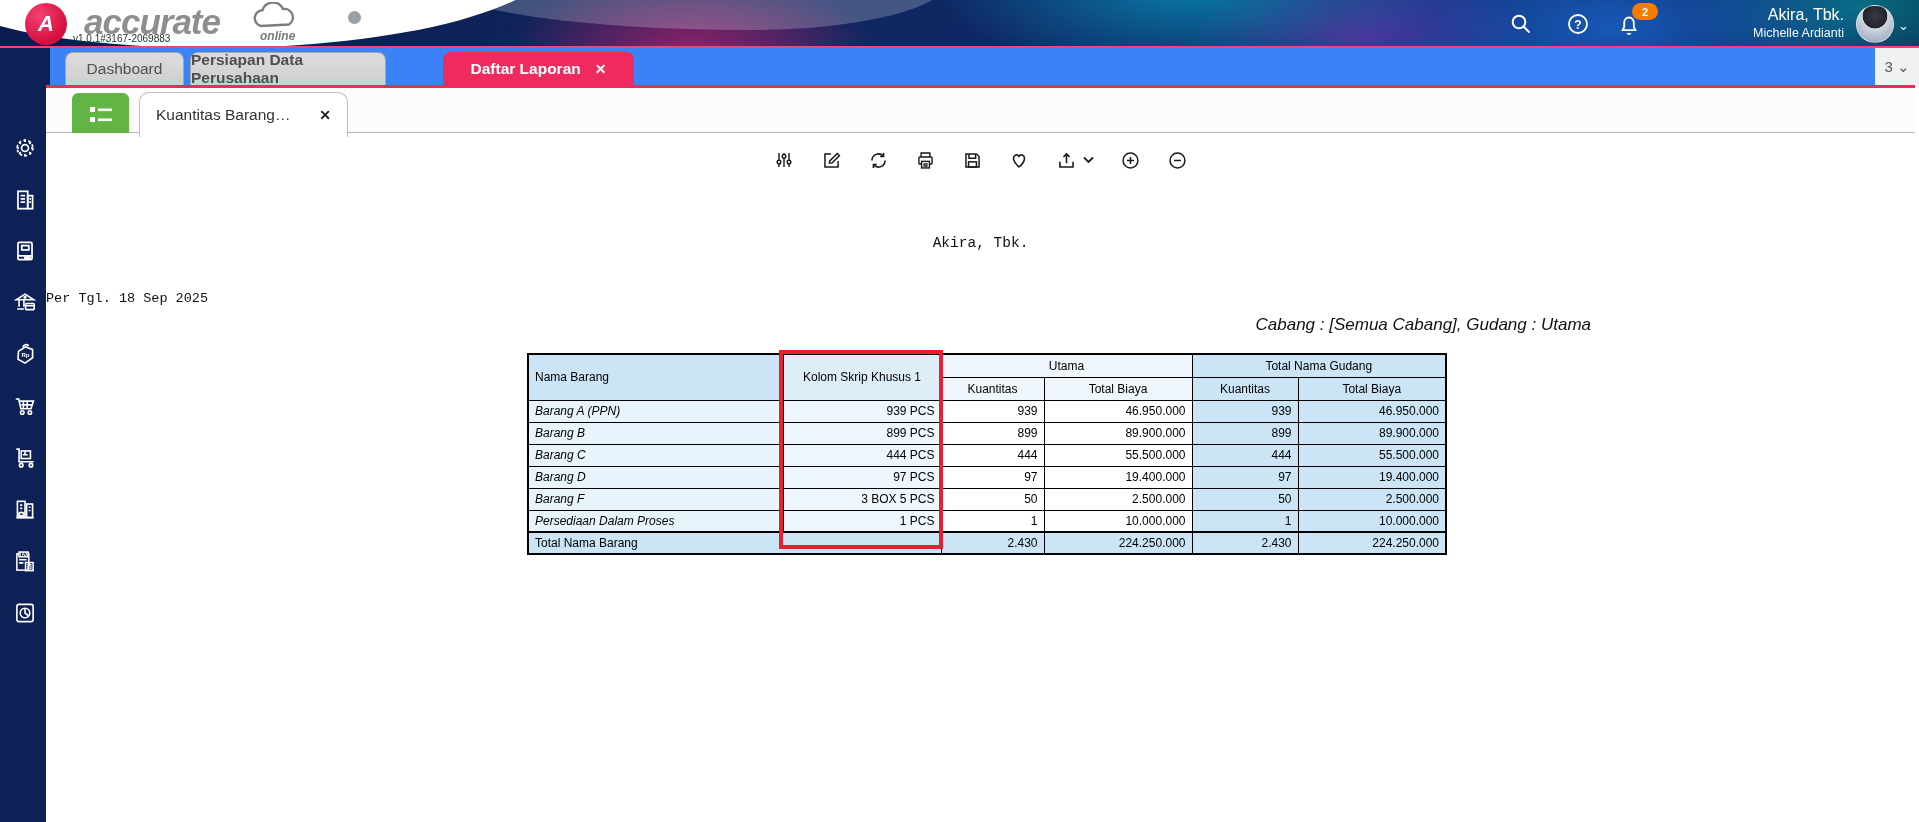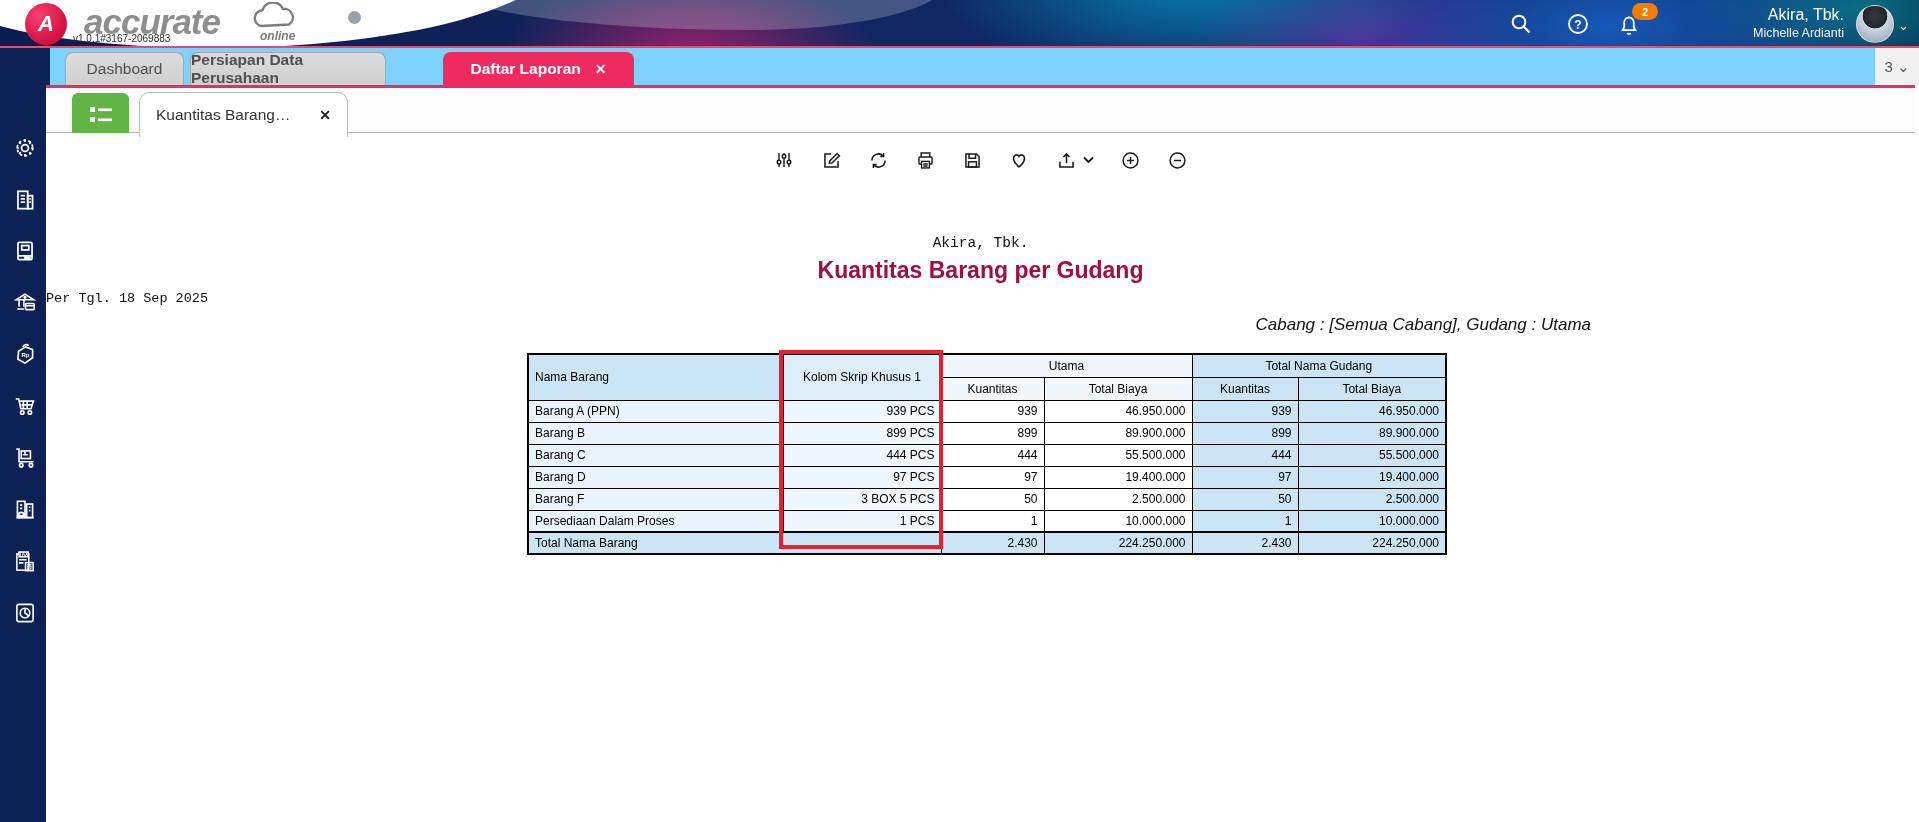--- a/index.html
+++ b/index.html
@@ -43,21 +43,21 @@
     display:flex; align-items:center; justify-content:center; padding:0 6px; }
   .hdr-user-text { position:absolute; right:75px; top:4px; text-align:right; color:#fff; }
   .hdr-user-text .company { font-size:16px; line-height:21px; }
   .hdr-user-text .name { font-size:12.5px; line-height:16px; opacity:.95; }
   .hdr-avatar { position:absolute; left:1856px; top:5px; width:38px; height:38px; border-radius:50%;
     background:radial-gradient(circle at 50% 28%, #3a3a44 0%, #23232b 38%, #cfd6de 40%, #aebacb 70%, #8d9cb5 100%);
     border:1px solid rgba(255,255,255,.6); cursor:pointer; }
   .hdr-chevron { position:absolute; left:1898px; top:18px; color:#fff; font-size:13px; cursor:pointer; }
 
   
-  .tab-bar { position:absolute; left:0; top:48px; width:1919px; height:37px; background:#7dd3fc; }
+  .tab-bar { position:absolute; left:0; top:48px; width:1919px; height:37px; background:#3b82f6; }
   .main-tab { position:absolute; bottom:0; height:33px; border-radius:8px 8px 0 0;
     border:1px solid #a6a6a6; border-bottom:none;
     background:linear-gradient(#dcdcdc,#cfcfcf); color:#4f4f4f; font-size:15.5px;
     display:flex; align-items:center; justify-content:center; cursor:pointer; }
   .main-tab.t0 { left:65px;  width:119px; }
   .main-tab.t1 { left:190px; width:196px;font-weight:bold; }
   .main-tab.active { left:443px; width:191px; background:#ee2a5f; border-color:#ee2a5f;
     color:#fff; font-weight:bold; }
   .main-tab .close-x { margin-left:14px; font-weight:bold; font-size:14px; }
   .tab-overflow { position:absolute; right:0; top:0; width:44px; height:37px; background:#f1f1f1;
@@ -101,21 +101,21 @@
   .rpt-table { border-collapse:collapse; table-layout:fixed; width:918px;
     font-size:12px; color:#000; border:2px solid #000; }
   .rpt-table th, .rpt-table td { border:1px solid #000; padding:0 6px;
     overflow:hidden; white-space:nowrap; font-weight:normal; }
   .rpt-table thead th { height:23px; text-align:center; }
   .rpt-table tbody td { height:22px; }
   .rpt-table .h-blue   { background:#cbe5f6; }
   .rpt-table .h-script { background:#ddeef8; }
   .rpt-table .h-utama  { background:#f0f7fc; }
   .rpt-table .h-left   { text-align:left; }
-  .c-name   { background:#e8f4fc; text-align:left; }
+  .c-name   { background:#e8f4fc; text-align:left;font-style:italic; }
   .c-script { background:#eef7fd; text-align:right; }
   .c-q1, .c-b1 { background:#ffffff; text-align:right; }
   .c-q2, .c-b2 { background:#cbe5f6; text-align:right; }
   .total-row td { background:#cbe5f6; height:23px; border-top:2px solid #000;margin-top:27px; }
   .total-row .t-name { text-align:left; }
   .total-row .t-val  { text-align:right; }
   .red-box { position:absolute; left:252px; top:-3px; width:164px; height:199px;
     border:4px solid #e7202f; pointer-events:none; z-index:3; }
 
   svg { display:block; }
@@ -354,21 +354,20 @@
       </div>
       <div class="tb-icon">
         <svg width="21" height="21" viewBox="0 0 24 24" fill="none" stroke="#1a1a1a" stroke-width="1.7">
           <circle cx="12" cy="12" r="8.5"></circle>
             <path d="M8 12 H16"></path>
         </svg>
       </div>
     </div>
 
     <div class="rpt-company">Akira, Tbk.</div>
-    <div class="rpt-title">Kuantitas Barang per Gudang</div>
     <div class="rpt-subtitle">Per Tgl. 18 Sep 2025</div>
     <div class="rpt-note">Cabang : [Semua Cabang], Gudang : Utama</div>
 
     <div class="table-wrap">
       <div class="red-box"></div>
       <table class="rpt-table">
         <colgroup>
           <col style="width:255px">
             <col style="width:158px">
             <col style="width:103px">

